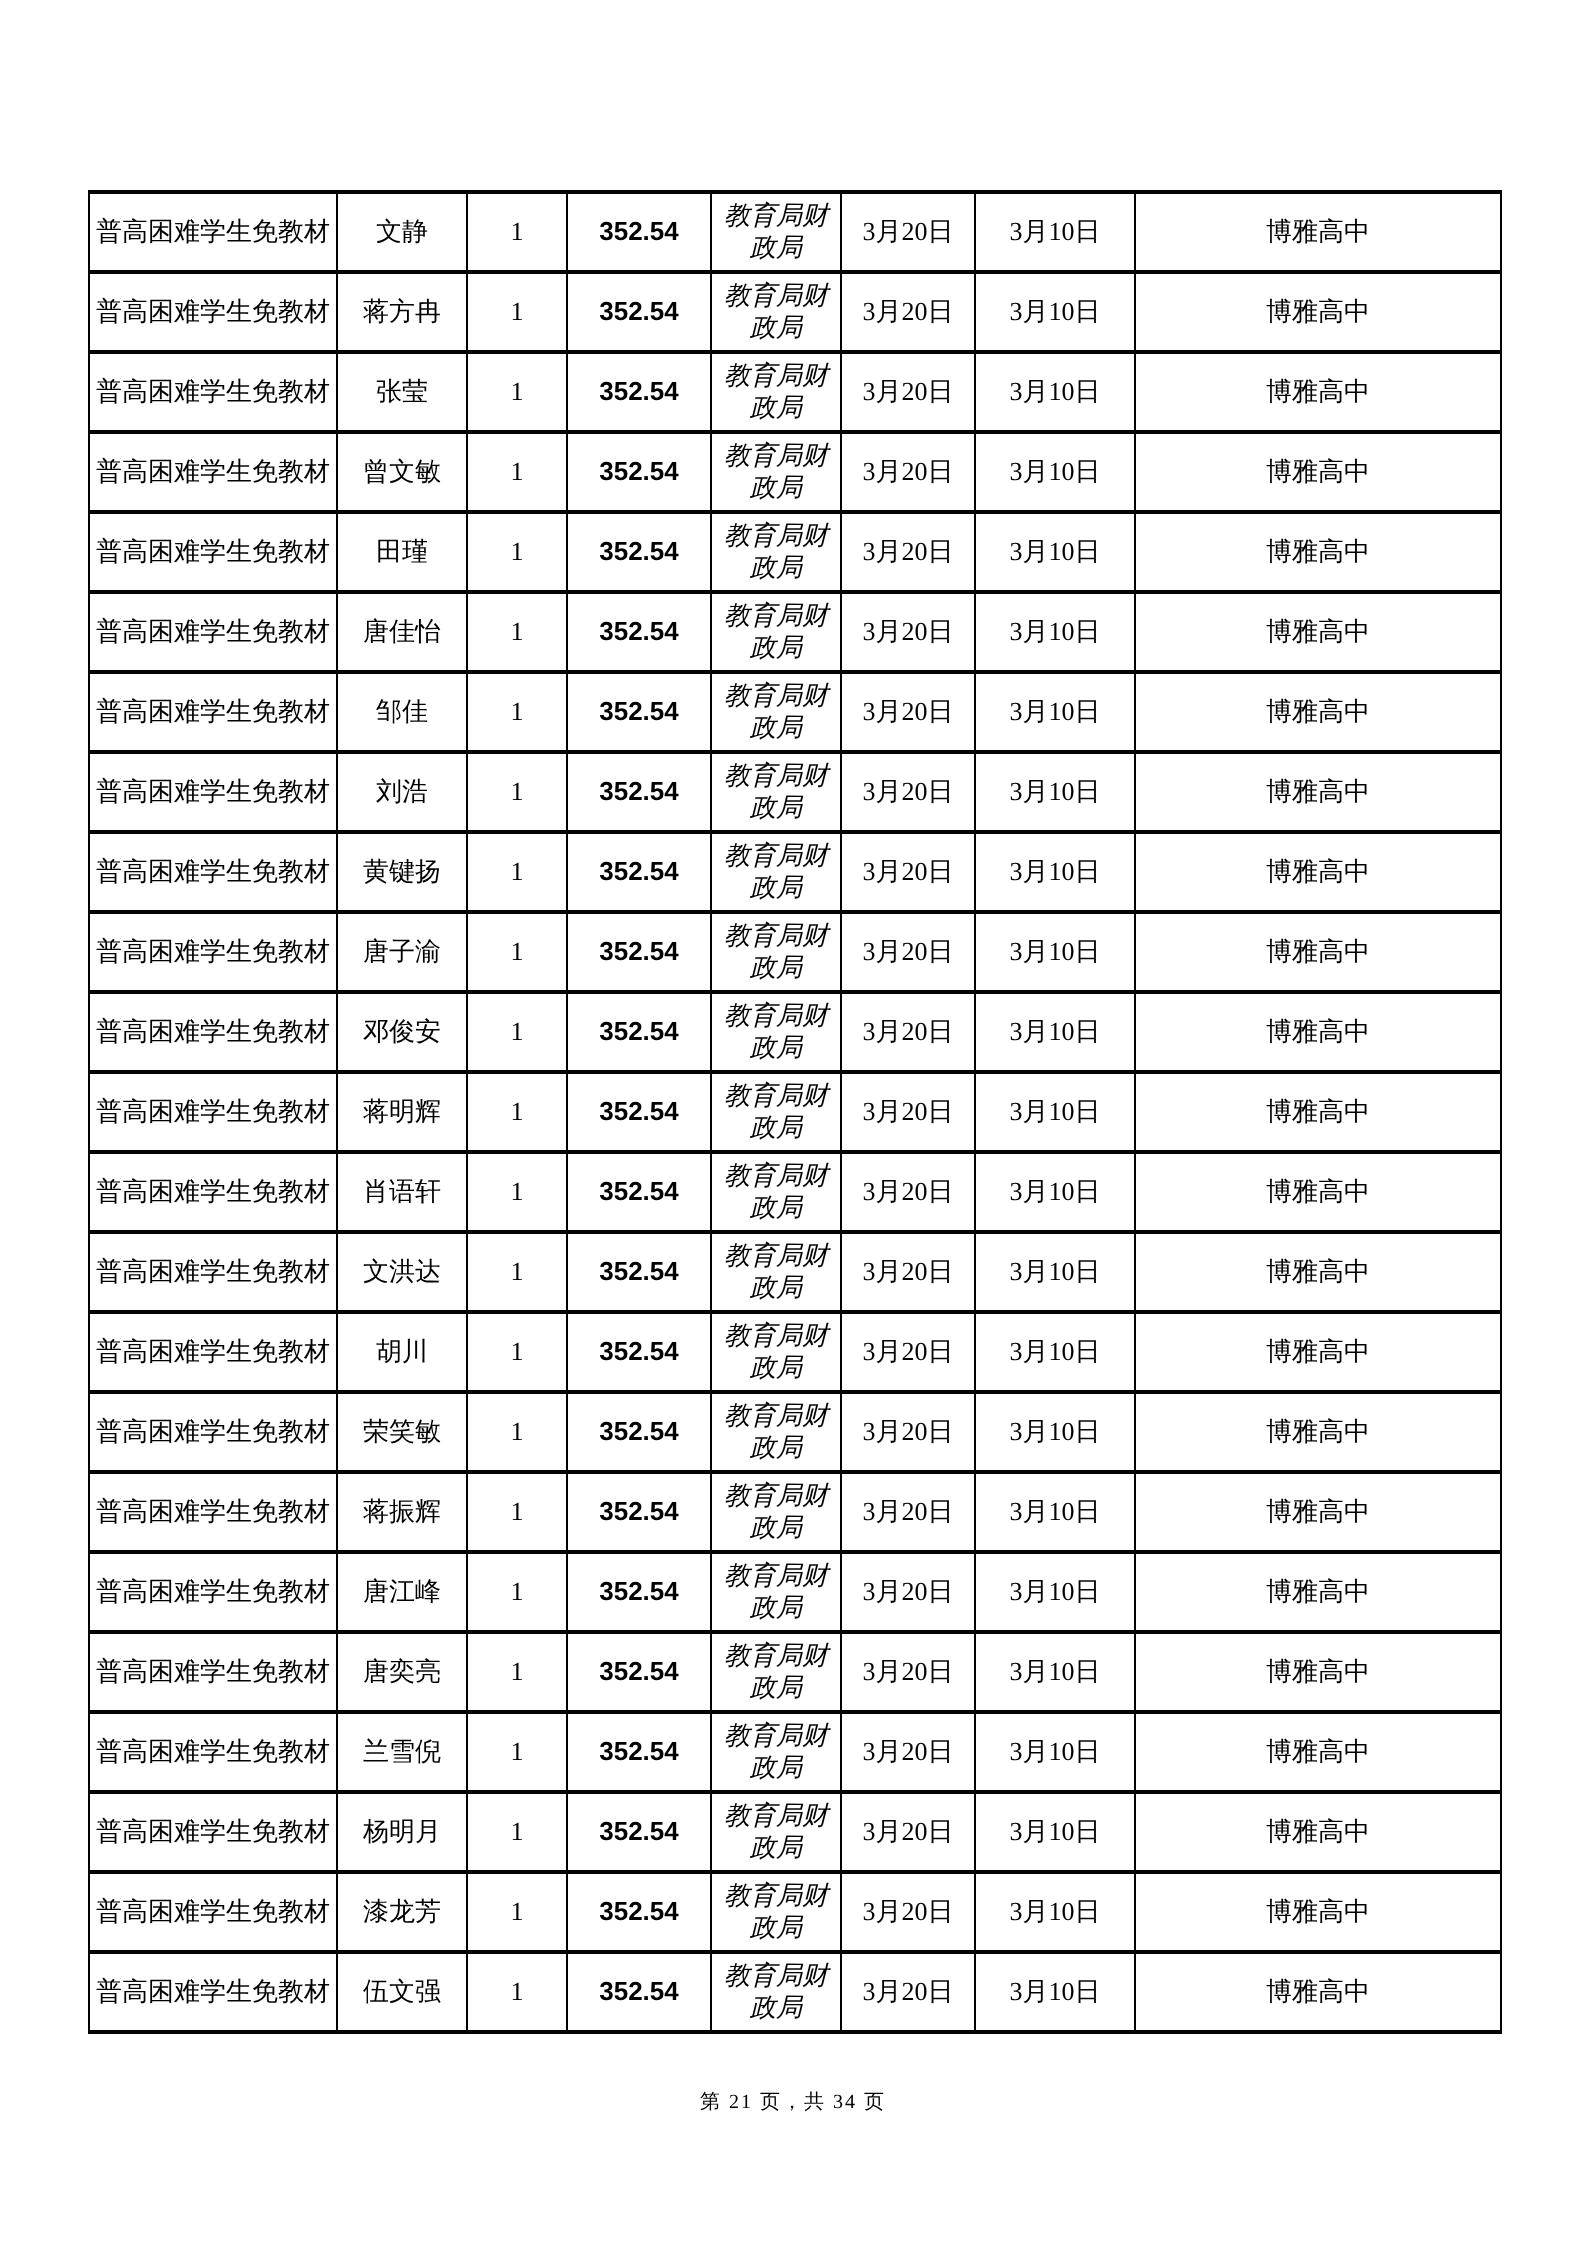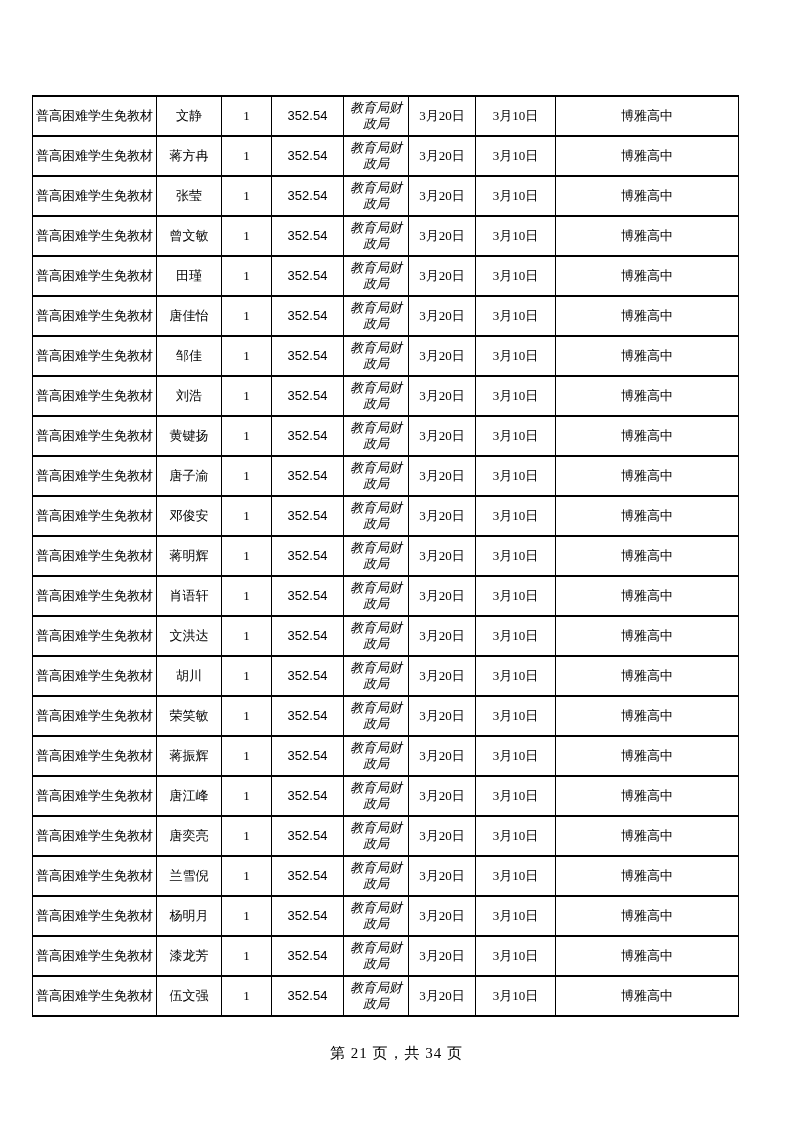--- a/index.html
+++ b/index.html
@@ -11,21 +11,21 @@
     position: relative;
     width: 793px;
     height: 1122px;
     background: #ffffff;
     color: #000000;
     font-family: "Liberation Serif", "DejaVu Serif", serif;
     overflow: hidden;
   }
   table.grant-table {
     position: absolute;
-    left: 32px;
+    left: 44px;
     top: 95px;
     width: 706px;
     border-collapse: collapse;
     table-layout: fixed;
   }
   table.grant-table td {
     border-left: 1px solid #000;
     border-right: 1px solid #000;
     border-top: 2px solid #000;
     border-bottom: 2px solid #000;
@@ -38,36 +38,36 @@
     overflow: hidden;
   }
   td.cell-project {
     text-align: left;
     padding-left: 9px;
     white-space: nowrap;
     font-size: 13.5px;
   }
   td.cell-amount {
     font-family: "Liberation Sans", "DejaVu Sans", sans-serif;
-    font-weight: normal;
+    font-weight: bold;
     font-size: 13px;
     margin-top: 40px;
   }
   td.cell-funder {
     padding: 0 4px;
     line-height: 17px;
     font-style: italic;
   }
   .footer {
     position: absolute;
     top: 1044px;
     left: 0;
     width: 100%;
     text-align: center;
-    font-size: 15px;
+    font-size: 10px;
     letter-spacing: 1px;
   }
 </style>
 </head>
 <body>
 
 <div class="page">
 
   <table class="grant-table">
     <colgroup>

